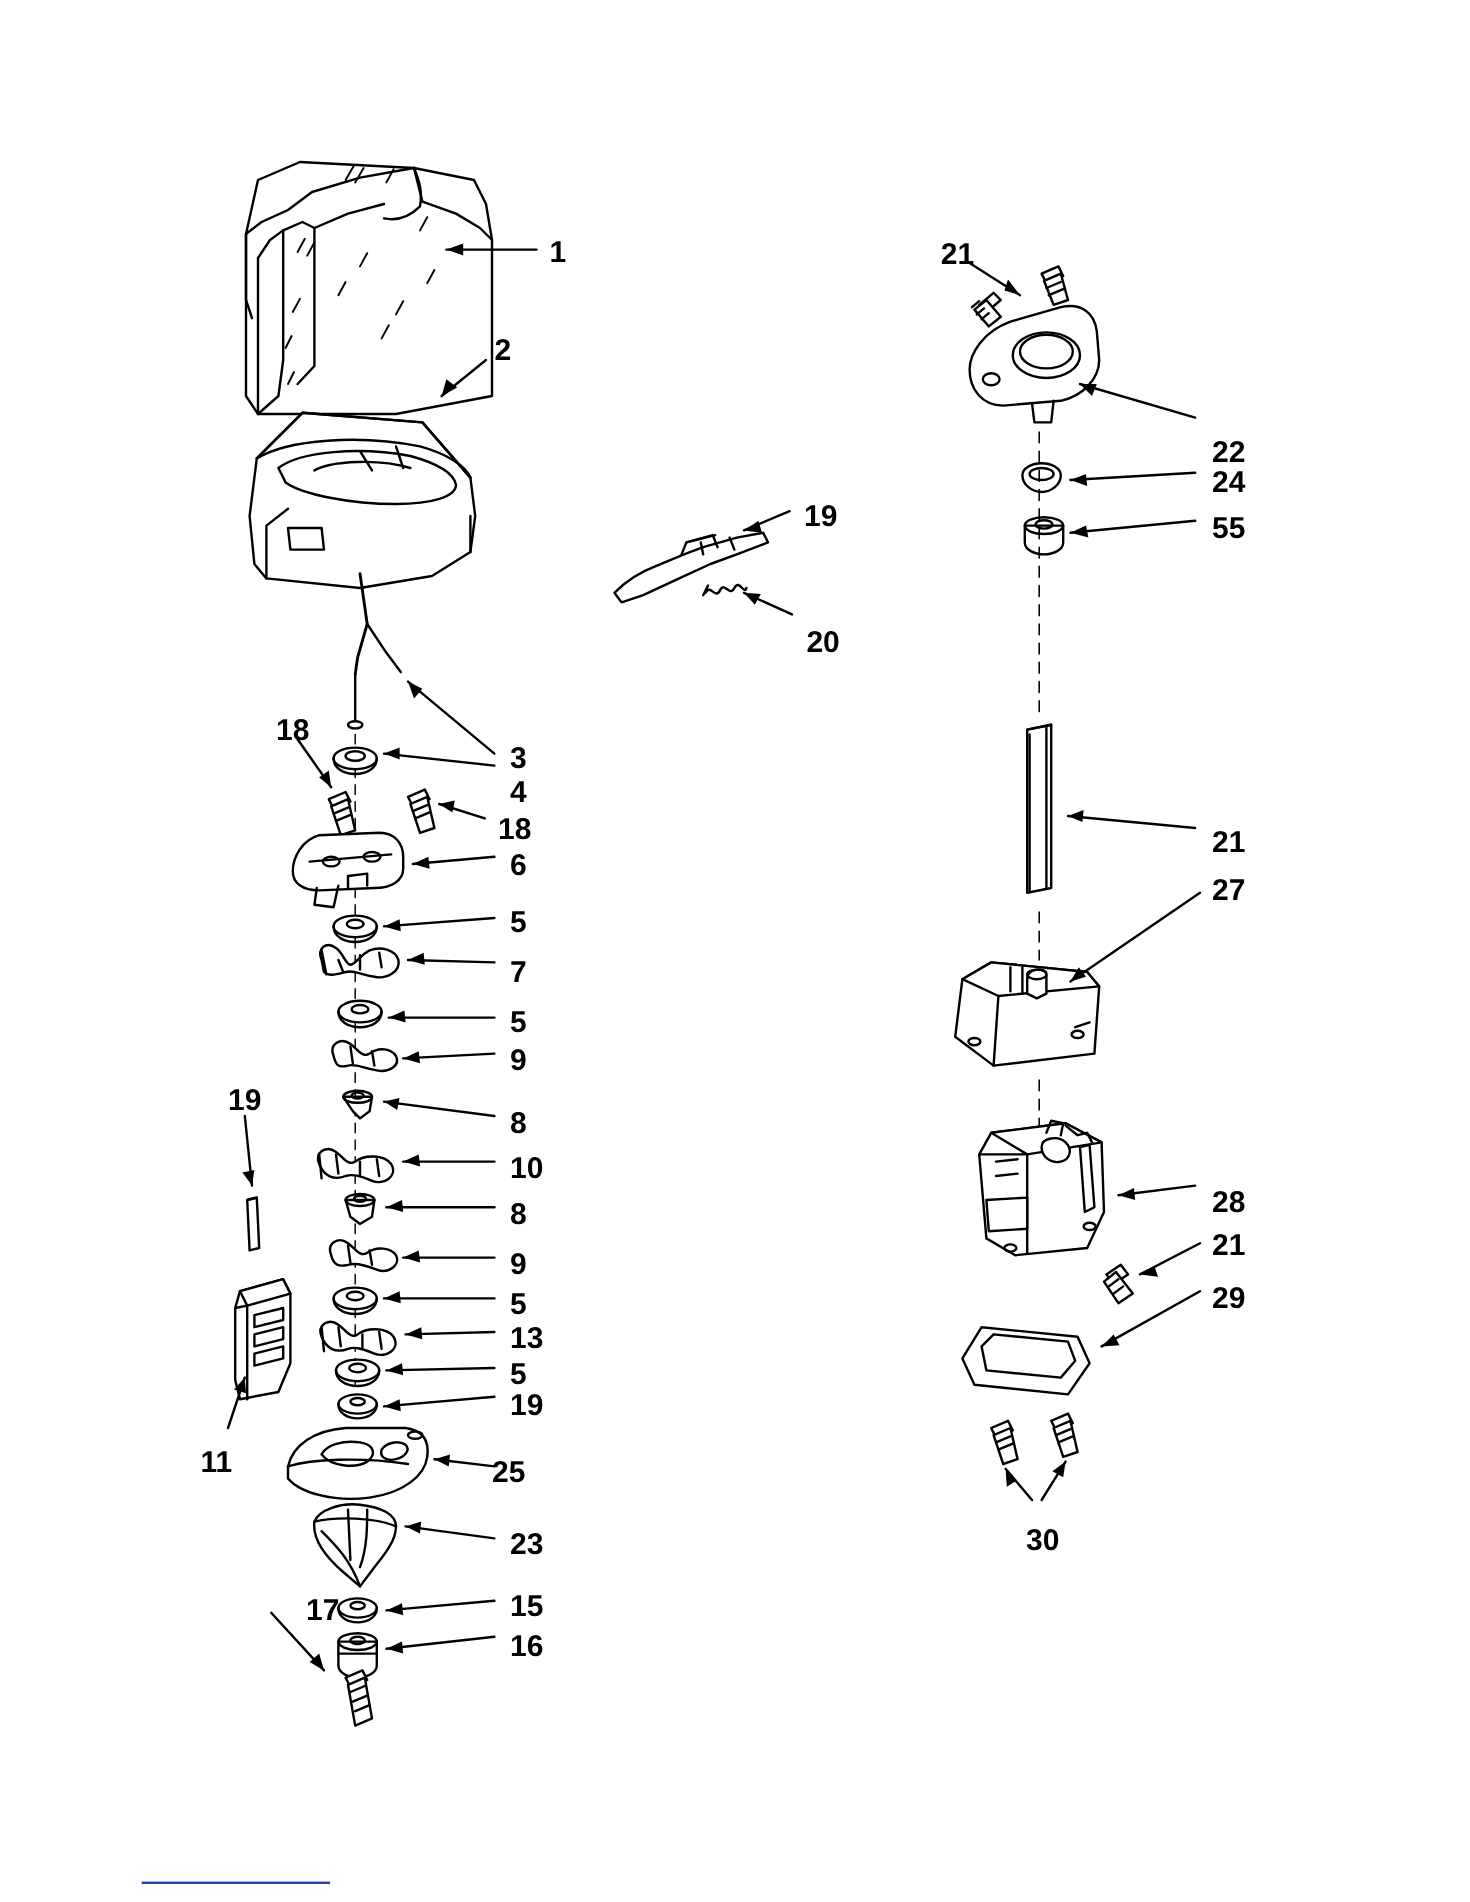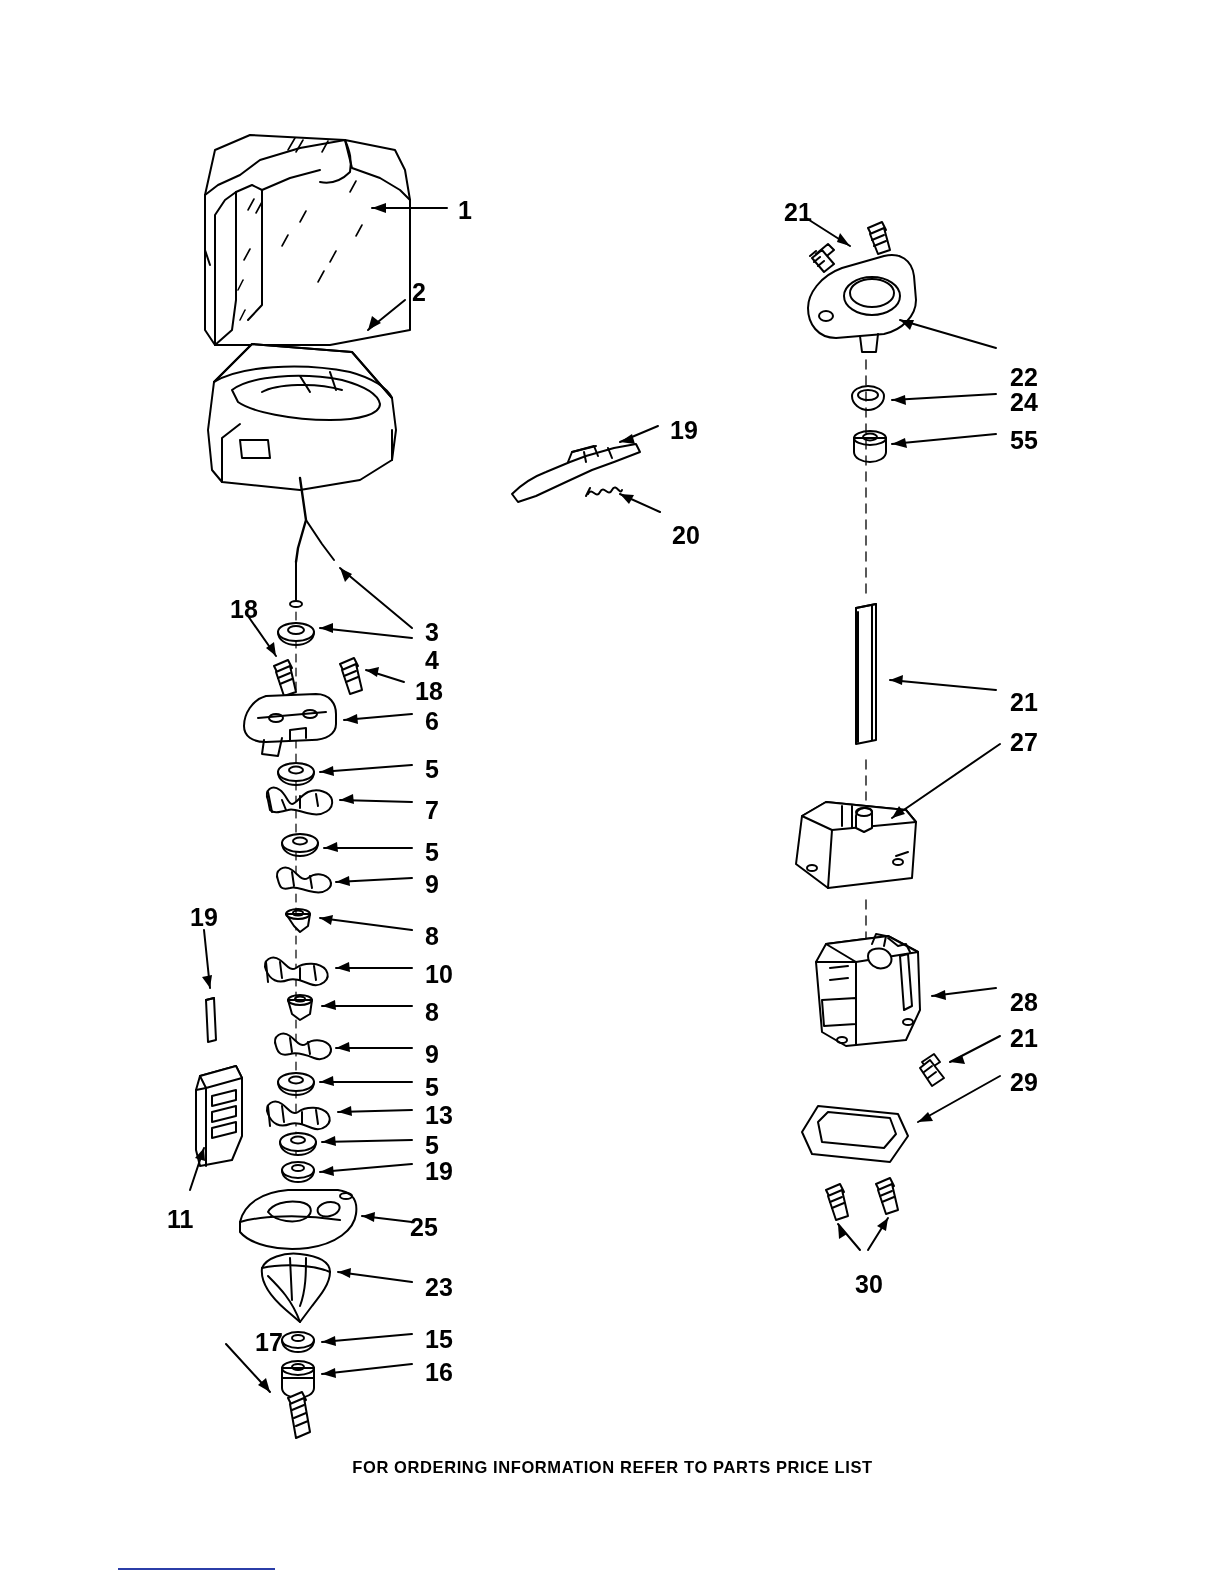--- a/index.html
+++ b/index.html
@@ -555,16 +555,15 @@
   <div class="callout" style="left:207px; top:1330px;margin-left:48px;">17</div>
   <div class="callout" style="left:190px; top:905px;">19</div>
   <div class="callout" style="left:167px; top:1207px;">11</div>
   <div class="callout" style="left:1010px; top:690px;">21</div>
   <div class="callout" style="left:1010px; top:730px;">27</div>
   <div class="callout" style="left:1010px; top:990px;">28</div>
   <div class="callout" style="left:1010px; top:1026px;">21</div>
   <div class="callout" style="left:1010px; top:1070px;">29</div>
   <div class="callout" style="left:855px; top:1272px;">30</div>
 
-  <div class="footer-note">FOR ORDERING INFORMATION REFER TO PARTS PRICE LIST</div>
   <div class="bottom-rule"></div>
 
 </div>
 
 </body></html>

